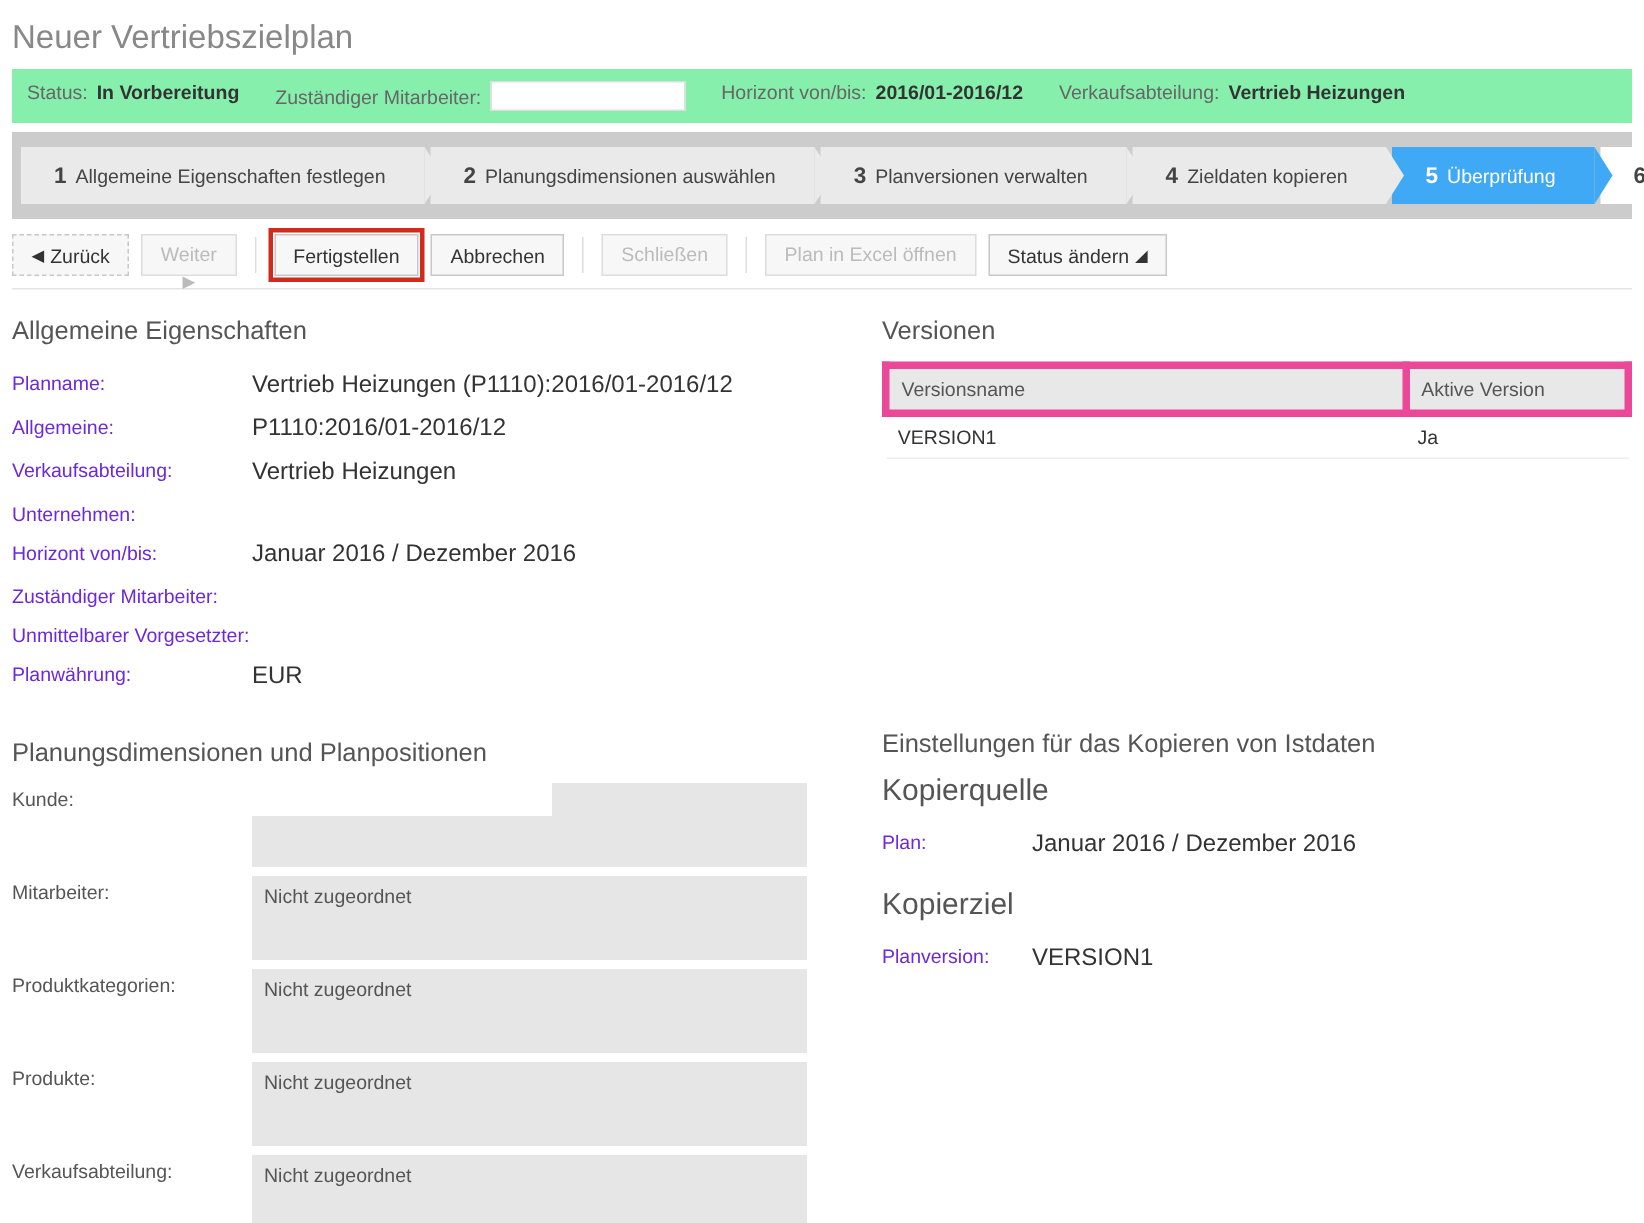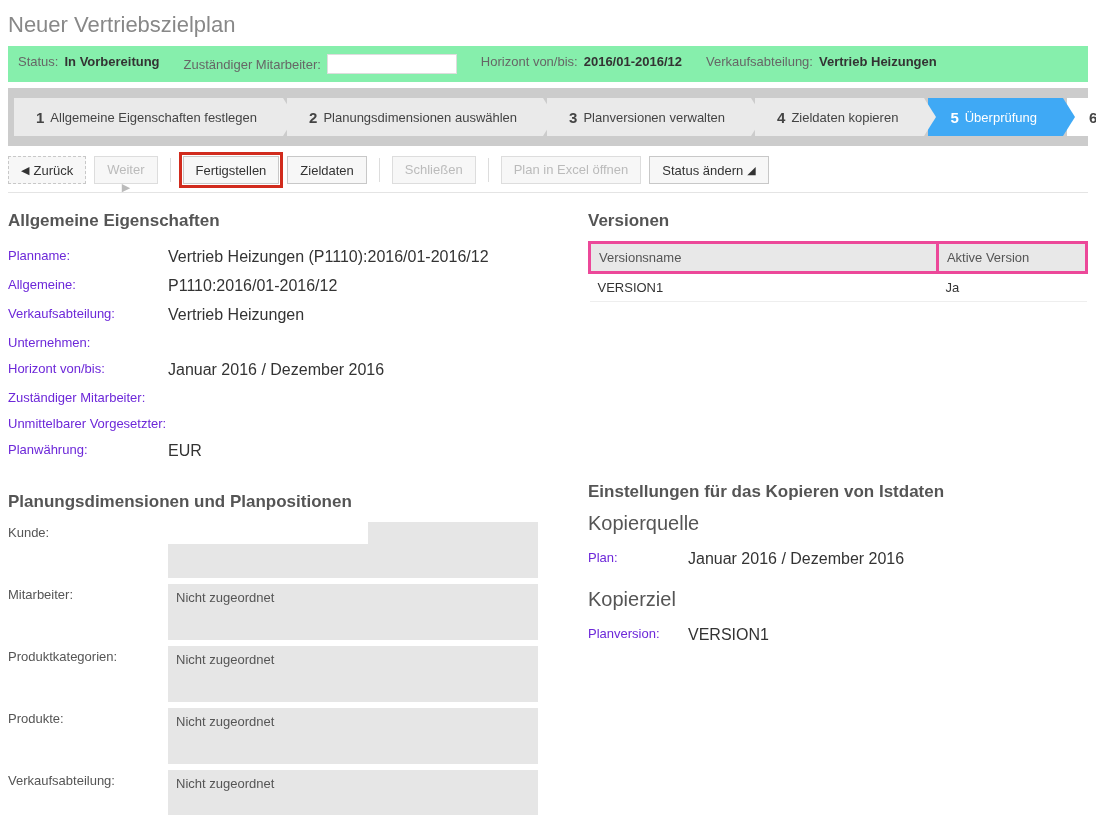--- a/index.html
+++ b/index.html
@@ -118,21 +118,21 @@
     display: flex;
     gap: 40px;
     margin-top: 18px;
   }
   .col-left { flex: 0 0 540px; }
   .col-right { flex: 1; }
 
   .section-title {
     font-size: 17px;
     color: #555;
-    font-weight: 700;
+    font-weight: 400;
     margin: 0 0 10px 0;
   }
   .subsection-title {
     font-size: 20px;
     color: #555;
     font-weight: 400;
     margin: 16px 0 8px 0;
   }
 
   .prop-row {
@@ -183,21 +183,21 @@
     border-collapse: collapse;
     width: 100%;
     font-size: 13px;
   }
   table.ver th {
     background: #e8e8e8;
     color: #555;
     text-align: left;
     font-weight: 400;
     padding: 6px 8px;
-    border: 3px solid #ec4899;
+    border: 5px solid #ec4899;
   }
   table.ver td {
     padding: 6px 8px;
     border-bottom: 1px solid #eee;
     color: #333;
   }
 </style>
 </head>
 <body>
 
@@ -256,21 +256,21 @@
   </button>
   <button class="btn disabled" disabled="">
     <span>Weiter</span>
     <span class="chev">▶</span>
   </button>
   <div class="tb-sep"></div>
   <button class="btn highlight">
     <span>Fertigstellen</span>
   </button>
   <button class="btn">
-    <span>Zieldaten</span>
+    <span>Abbrechen</span>
   </button>
   <div class="tb-sep"></div>
   <button class="btn disabled" disabled="">
     <span>Schließen</span>
   </button>
   <div class="tb-sep"></div>
   <button class="btn disabled" disabled="">
     <span>Plan in Excel öffnen</span>
   </button>
   <button class="btn">

